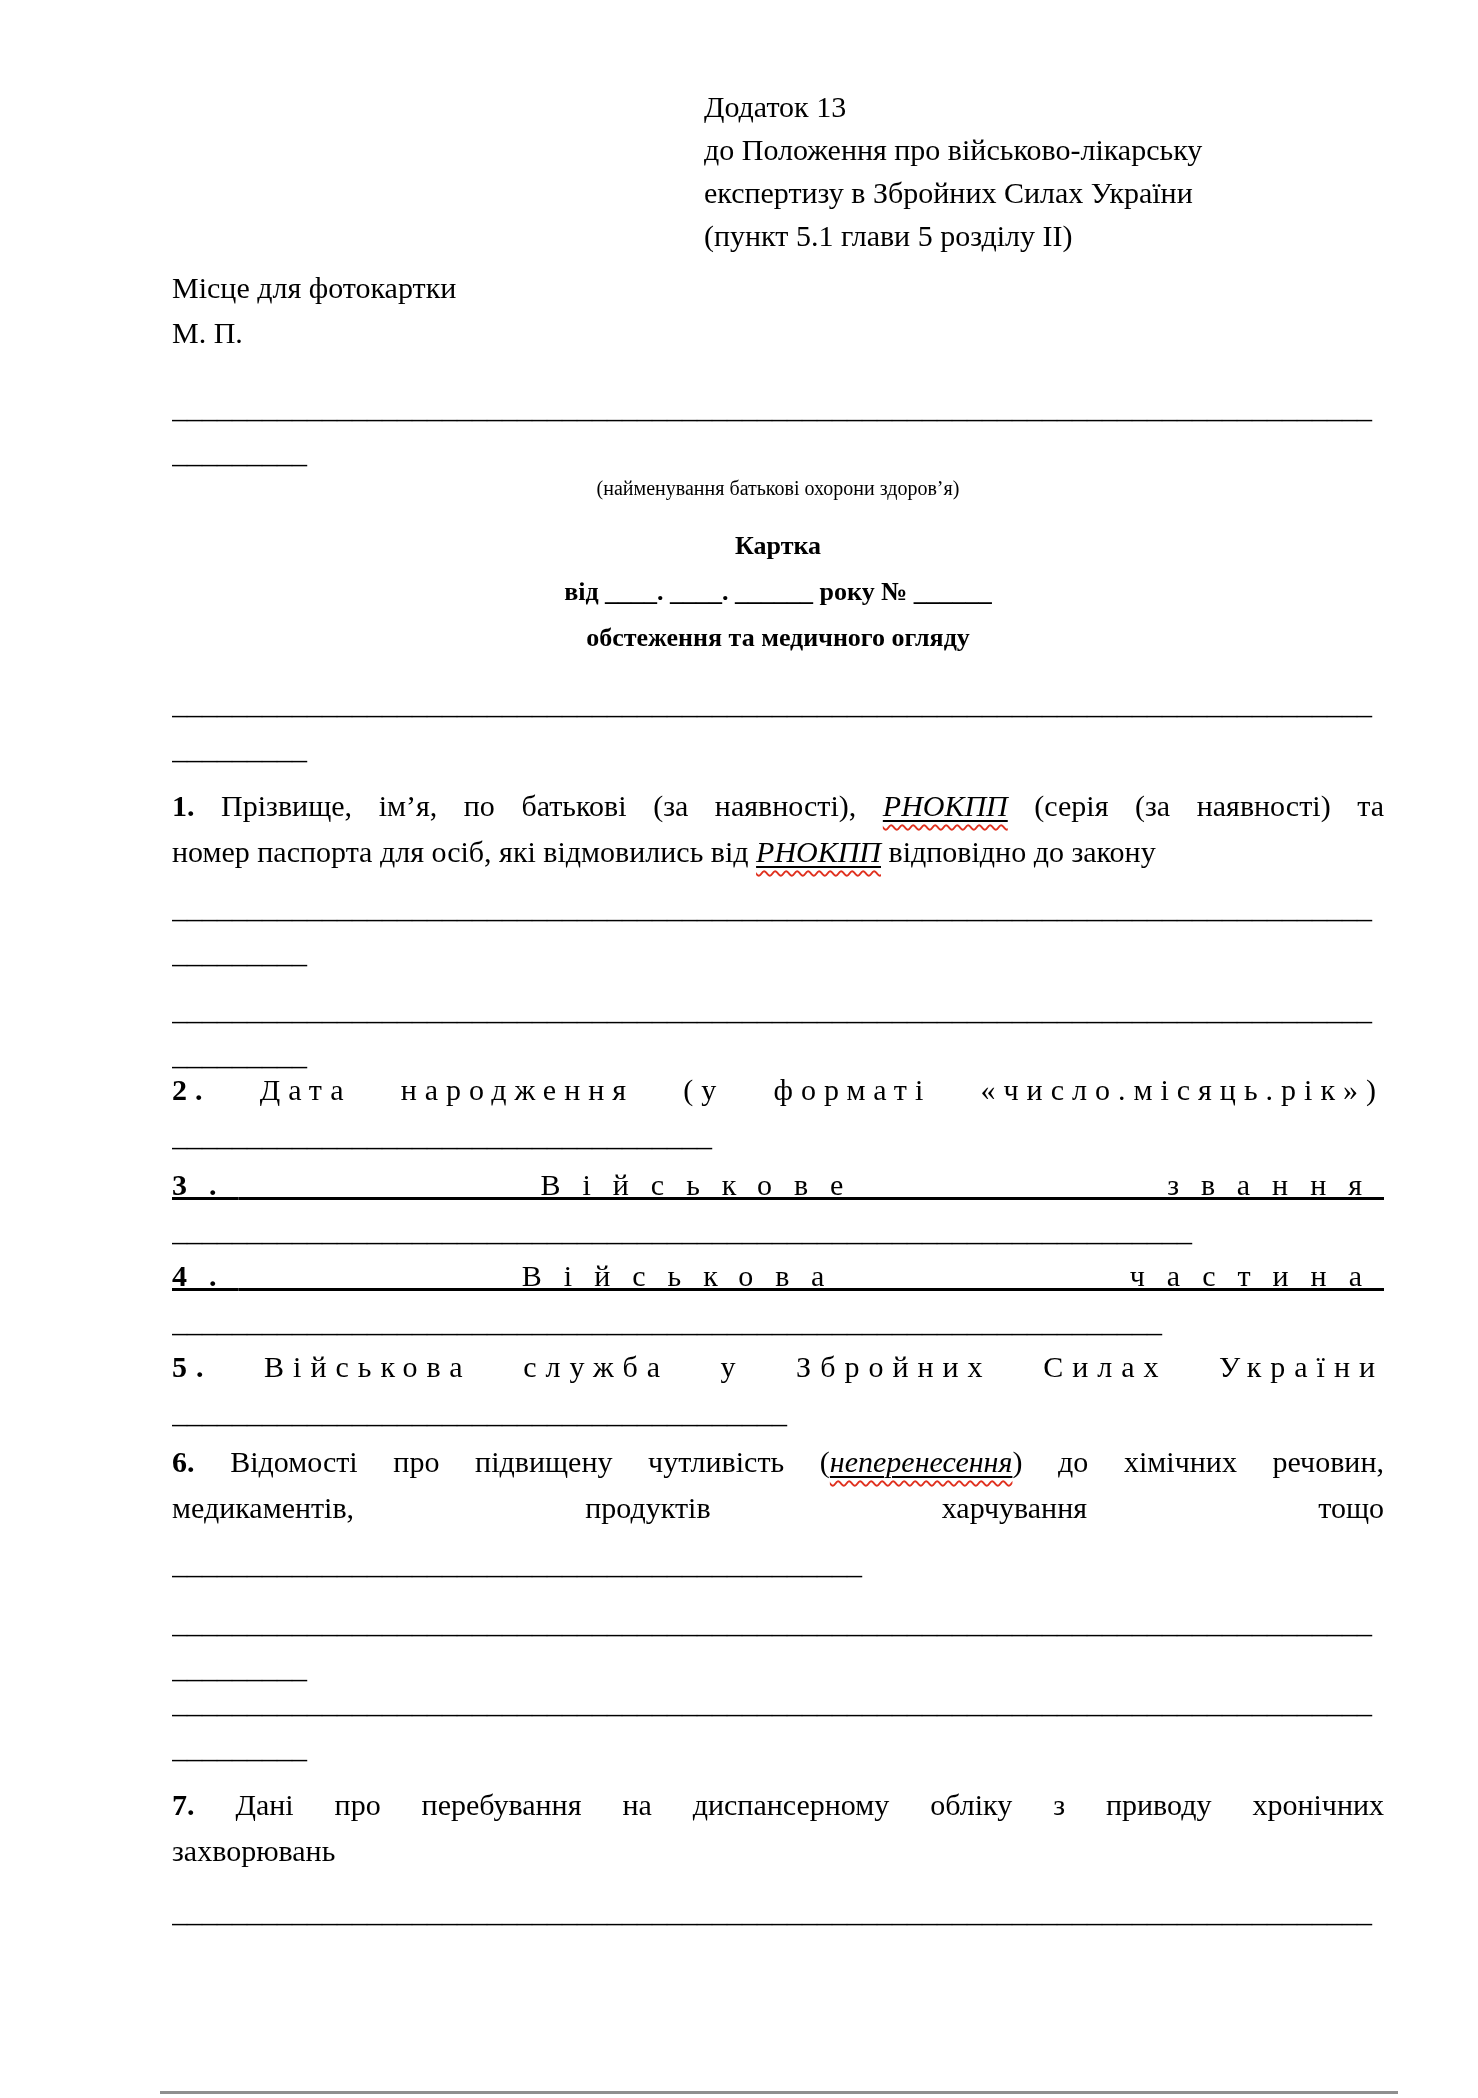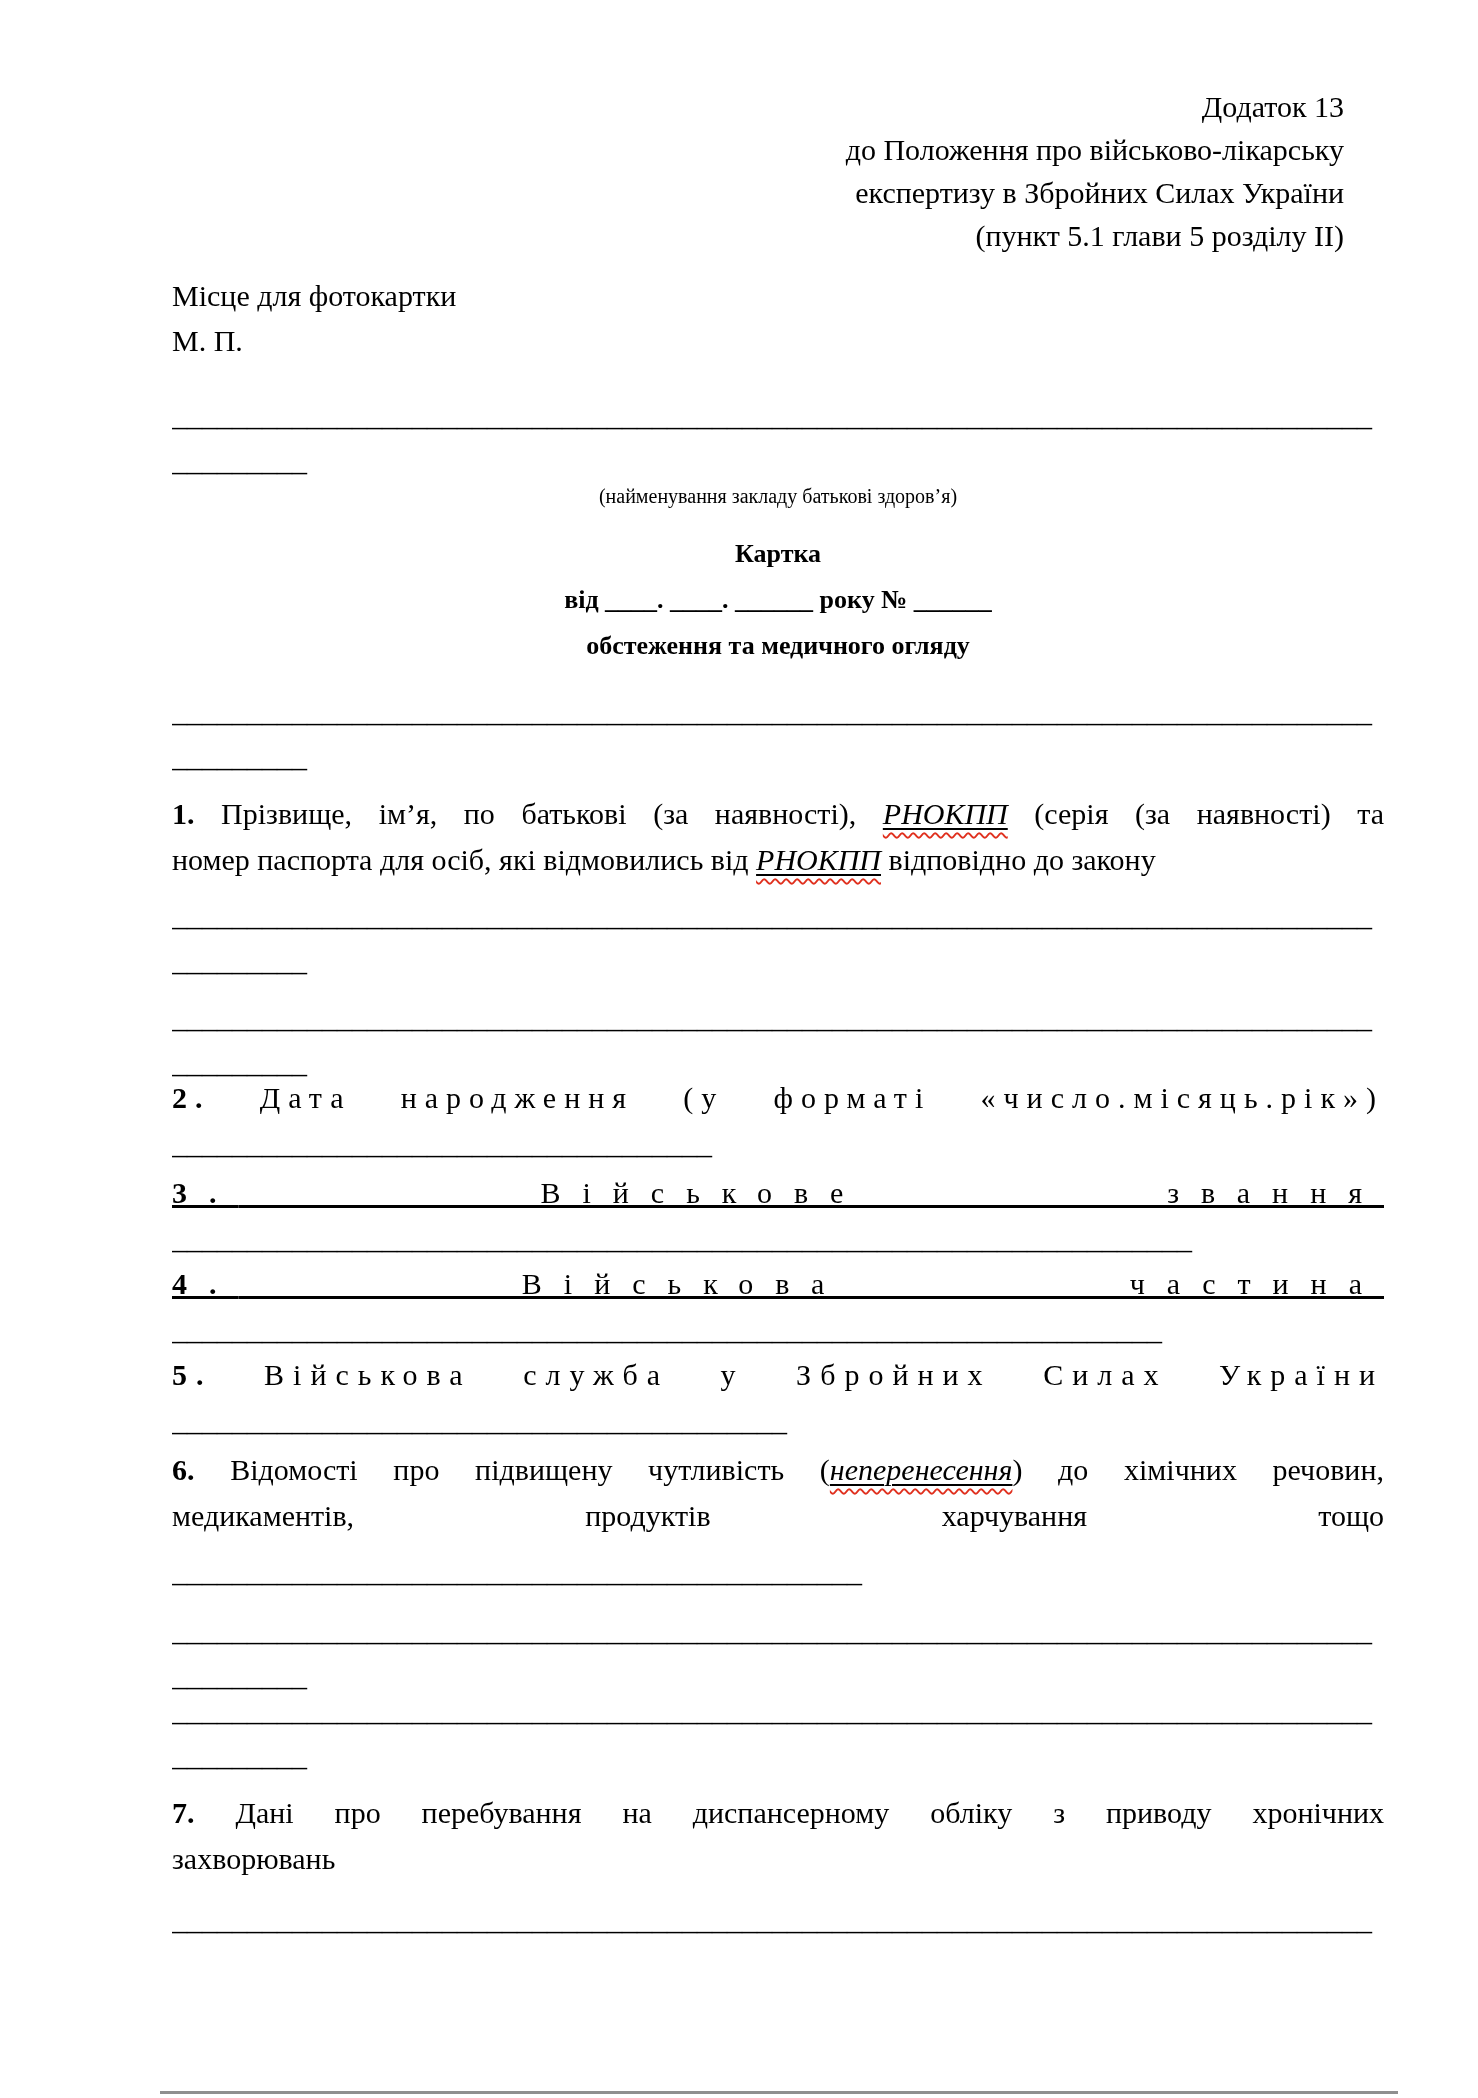--- a/index.html
+++ b/index.html
@@ -14,22 +14,22 @@
     overflow: hidden;
   }
   .content {
     position: absolute;
     left: 172px;
     top: 0;
     width: 1212px;
   }
   .appendix {
     width: 640px;
-    margin: 85px 40px 16px auto;
-    text-align: right;
+    margin: 85px 40px 8px auto;
+    text-align: left;
     line-height: 43px;
   }
   .photo {
     margin-top: 7px;
     line-height: 45px;
   }
   .uline {
     line-height: 45px;
     white-space: nowrap;
     overflow: hidden;
@@ -101,21 +101,21 @@
 
   <div class="photo">
     <div>Місце для фотокартки</div>
     <div>М. П.</div>
   </div>
 
   <div class="run-a">
     <div class="uline">________________________________________________________________________________</div>
     <div class="uline">_________</div>
   </div>
-  <div class="caption">(найменування закладу батькові здоров’я)</div>
+  <div class="caption">(найменування батькові охорони здоров’я)</div>
 
   <div class="card-title">
     <div>Картка</div>
     <div>від ____. ____. ______ року № ______</div>
     <div>обстеження та медичного огляду</div>
   </div>
 
   <div class="run-b">
     <div class="uline">________________________________________________________________________________</div>
     <div class="uline">_________</div>

